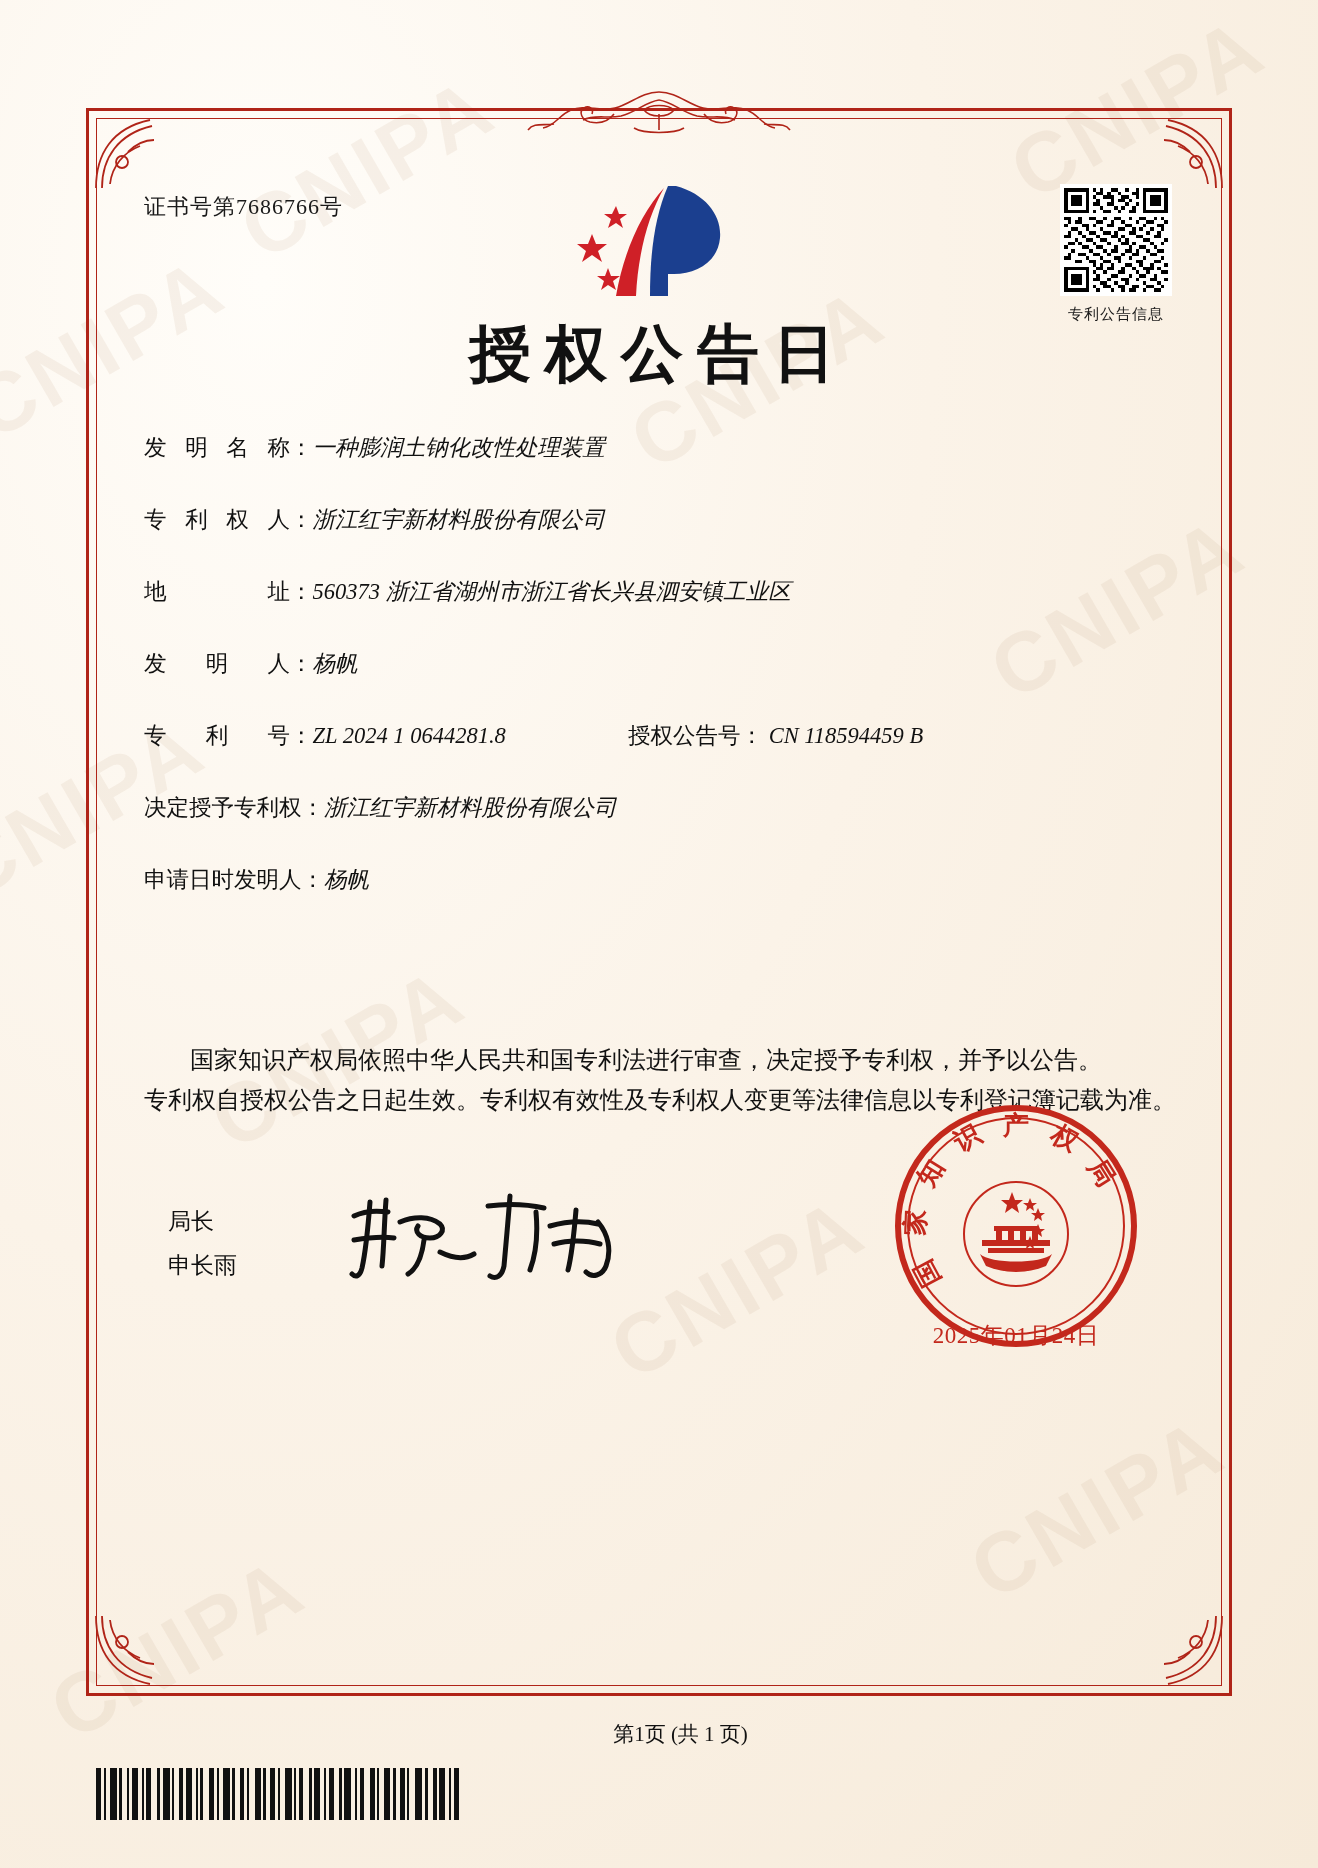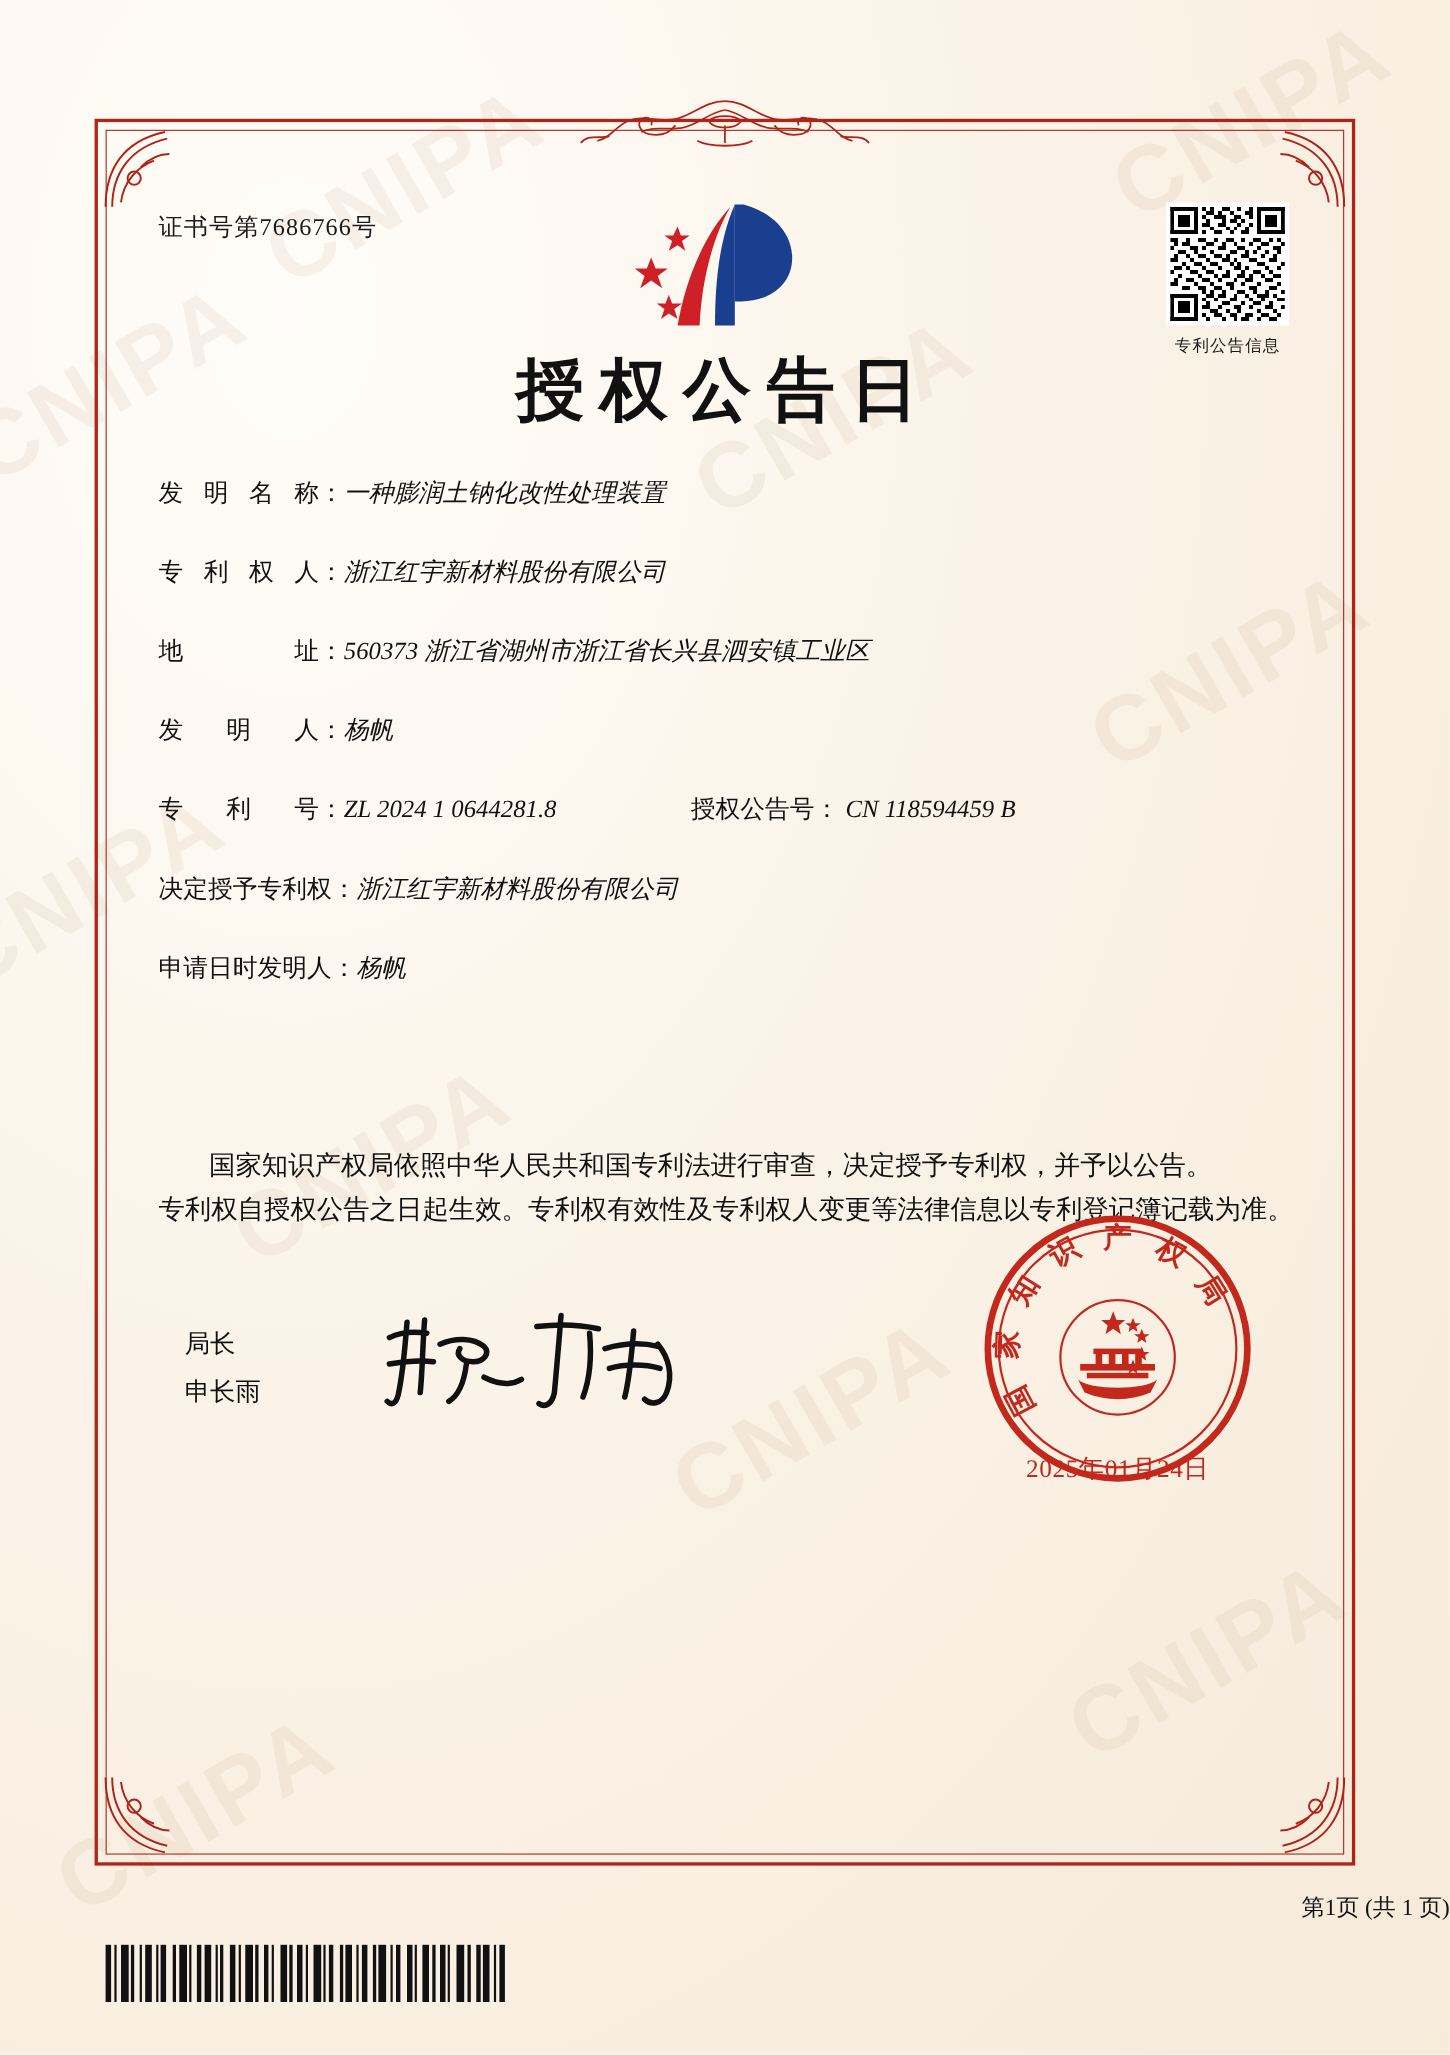--- a/index.html
+++ b/index.html
@@ -220,21 +220,21 @@
     text-align: center;
     font-size: 23px;
     color: #c3281c;
     letter-spacing: 0.5px;
   }
   .page-num {
     position: absolute;
     left: 0;
     right: 0;
     bottom: 120px;
-    text-align: right;
+    text-align: center;
     font-size: 21px;
     color: #111;
     margin-left: 43px;
   }
   .barcode {
     position: absolute;
     left: 96px;
     bottom: 48px;
     width: 620px;
     height: 52px;

